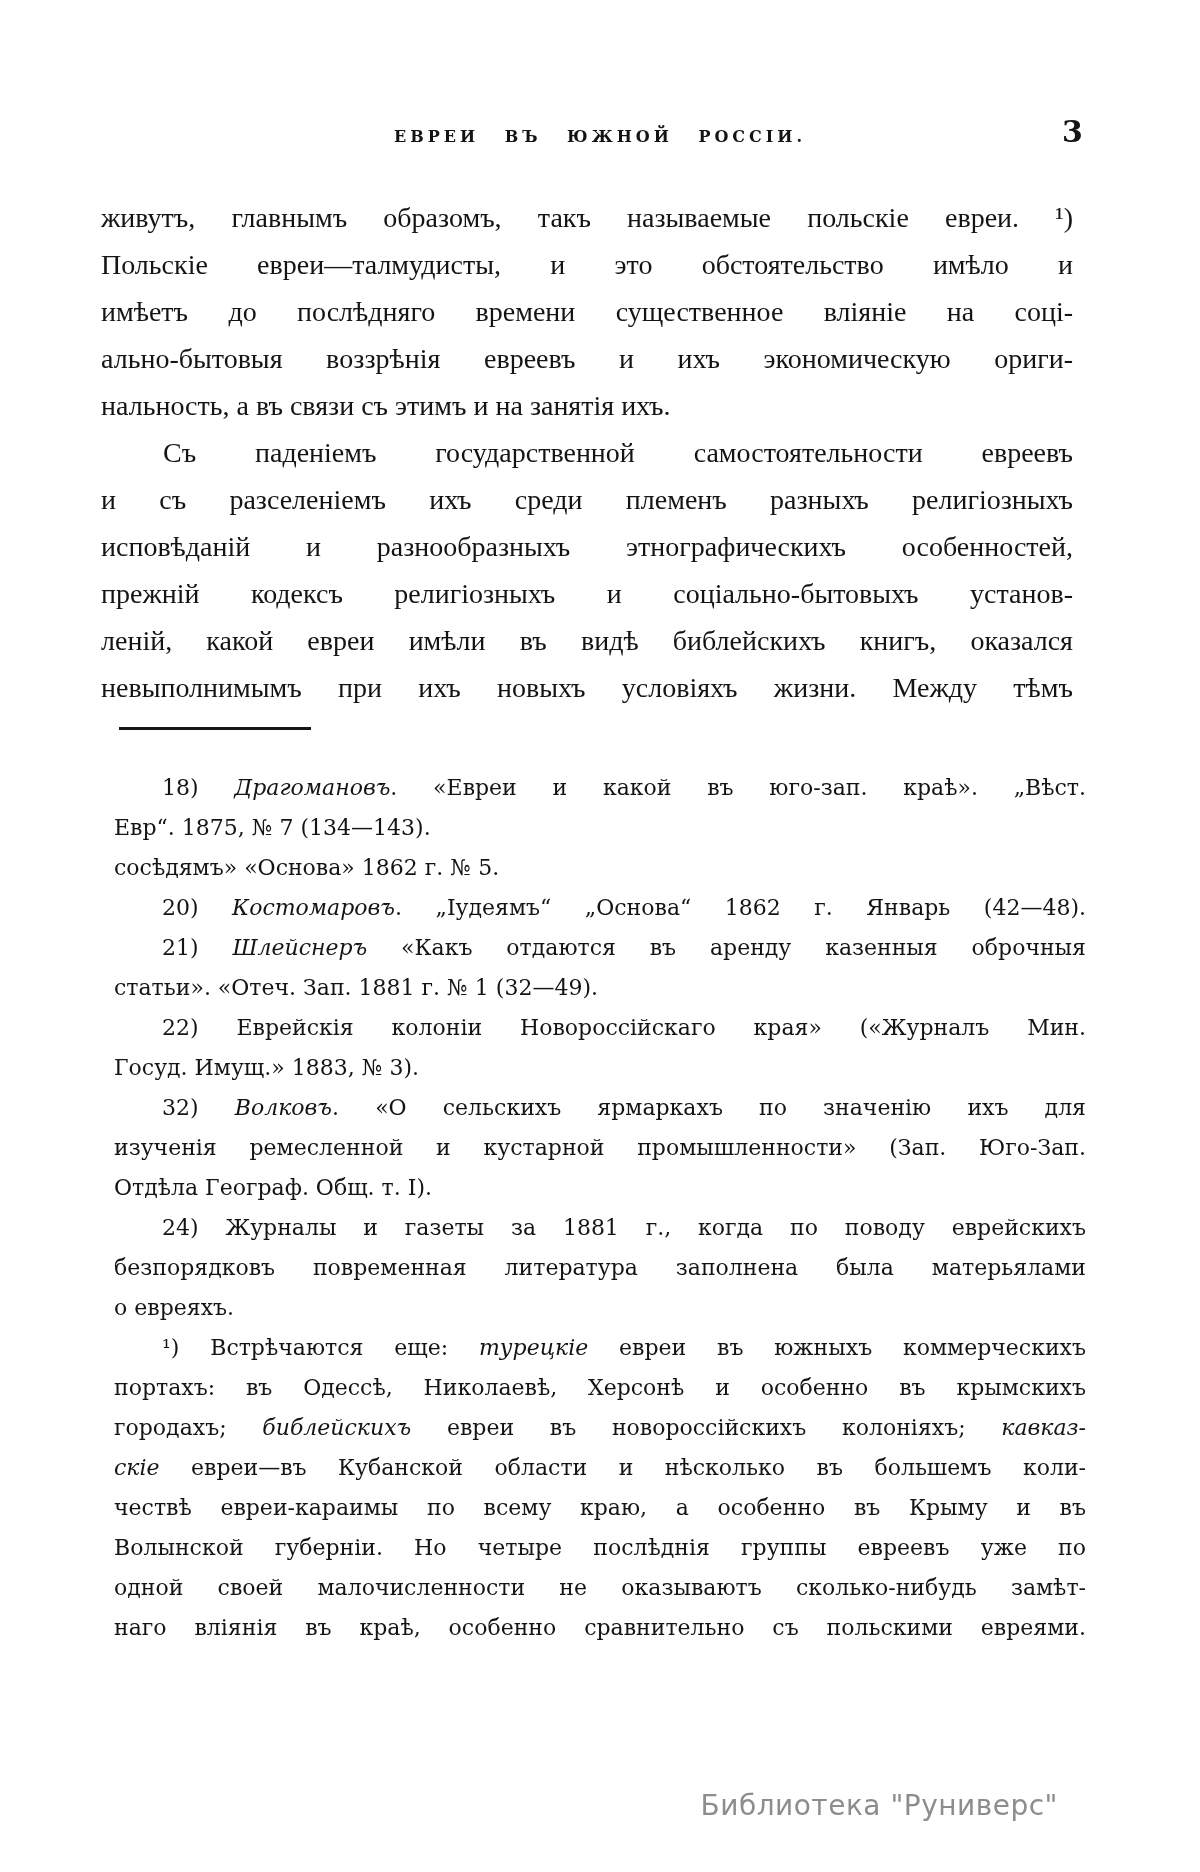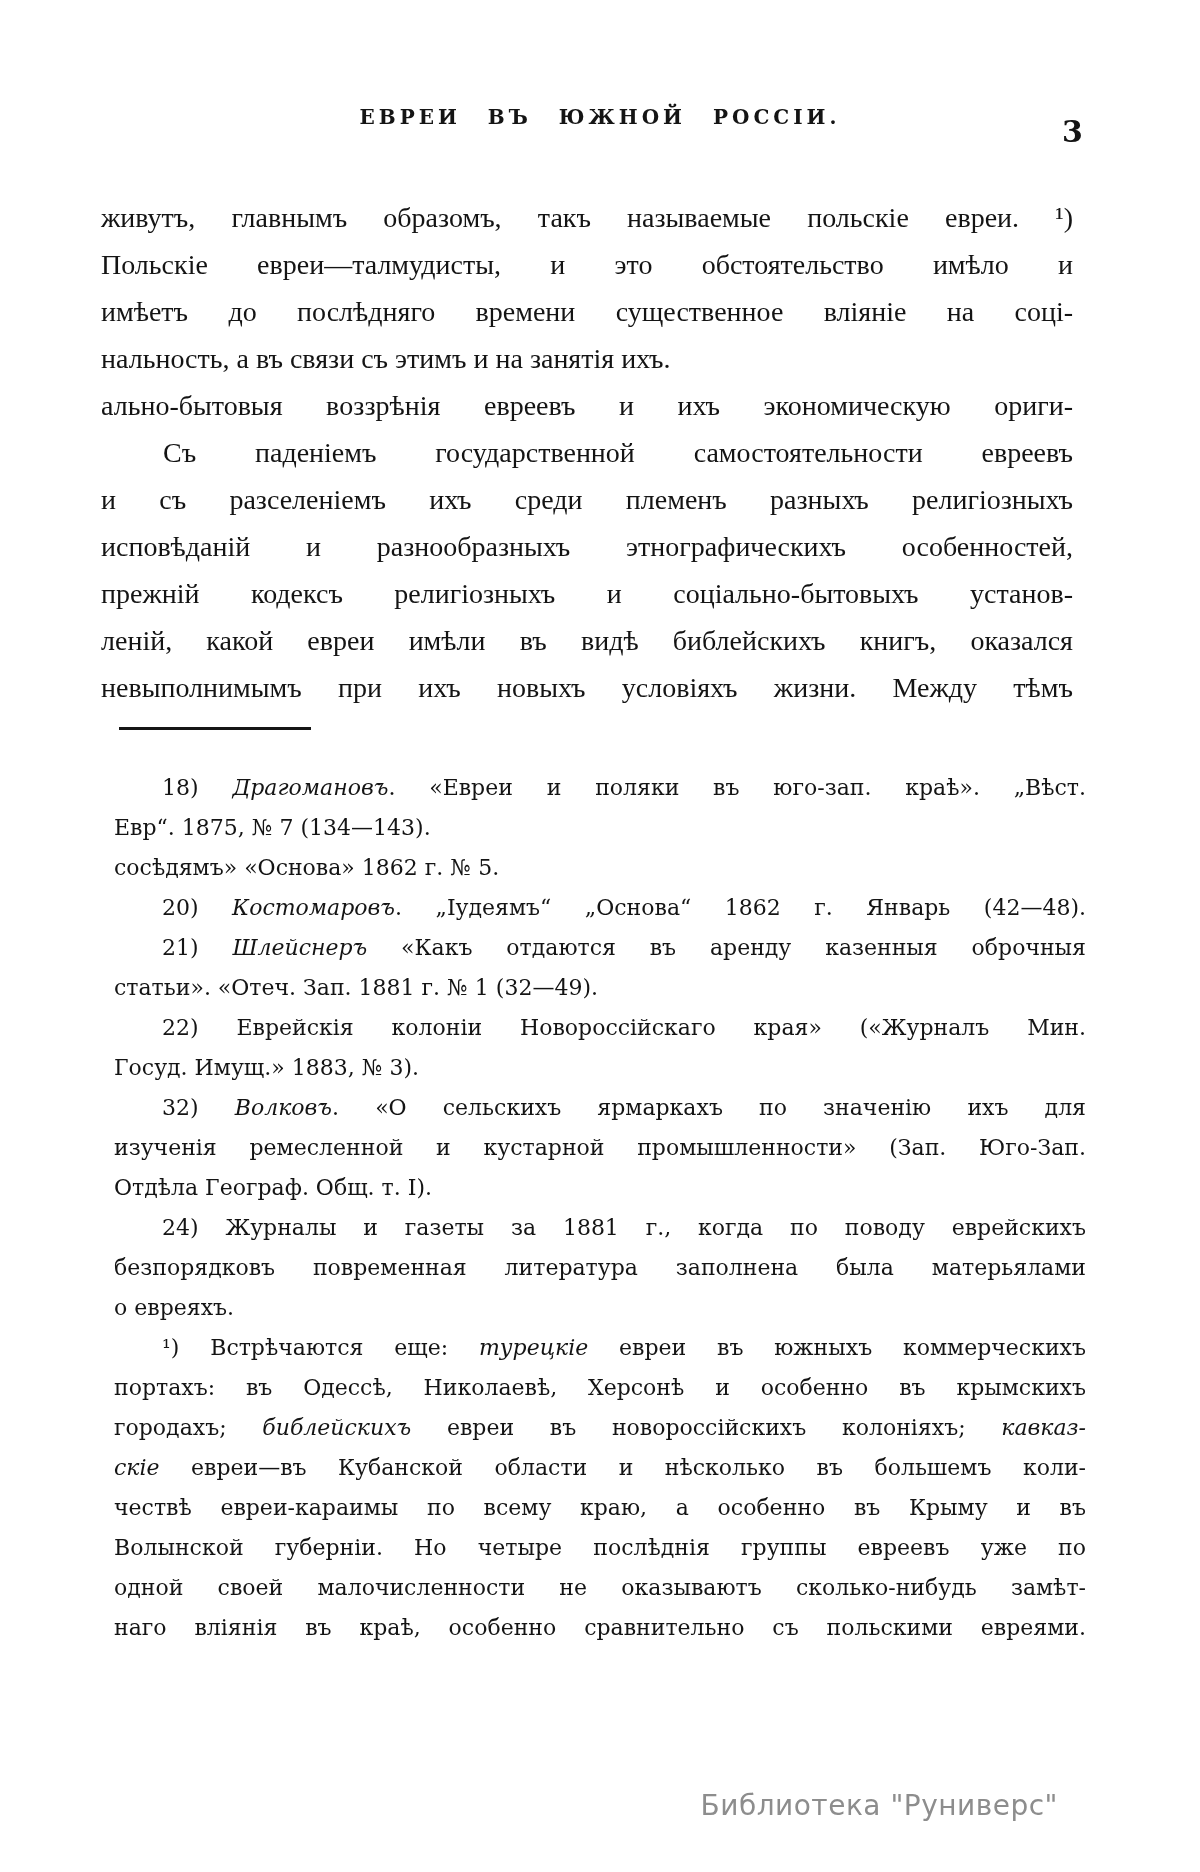--- a/index.html
+++ b/index.html
@@ -3,22 +3,22 @@
 <meta charset="utf-8">
 <style>
   * { margin:0; padding:0; box-sizing:border-box; }
   html,body { background:#ffffff; }
   .page {
     position:relative; width:1200px; height:1872px;
     background:#ffffff; overflow:hidden;
     font-family:"DejaVu Serif", serif; color:#141414;
   }
   .running-title {
-    position:absolute; top:105px; left:114px; width:972px;
-    text-align:center; font-size:20px; font-weight:bold;
+    position:absolute; top:127px; left:114px; width:972px;
+    text-align:center; font-size:16px; font-weight:bold;
     letter-spacing:4px; word-spacing:16px;
   }
   .page-number {
     position:absolute; top:114px; left:1062px;
     font-size:30px; font-weight:bold;
   }
   .main-text {
     position:absolute; top:194px; left:101px; width:972px;
     font-size:28px;
     font-family:Liberation Serif, serif;
@@ -49,36 +49,36 @@
 <body>
 
 <div class="page">
   <div class="running-title">ЕВРЕИ ВЪ ЮЖНОЙ РОССІИ.</div>
   <div class="page-number">3</div>
   <div class="main-text">
       <div>
         <div class="line just"><span>живутъ, главнымъ образомъ, такъ называемые польскіе евреи. ¹)</span></div>
         <div class="line just"><span>Польскіе евреи—талмудисты, и это обстоятельство имѣло и</span></div>
         <div class="line just"><span>имѣетъ до послѣдняго времени существенное вліяніе на соці-</span></div>
+        <div class="line just"><span>ально-бытовыя воззрѣнія евреевъ и ихъ экономическую ориги-</span></div>
         <div class="line"><span>нальность, а въ связи съ этимъ и на занятія ихъ.</span></div>
-        <div class="line just"><span>ально-бытовыя воззрѣнія евреевъ и ихъ экономическую ориги-</span></div>
       </div>
       <div>
         <div class="line just ind"><span>Съ паденіемъ государственной самостоятельности евреевъ</span></div>
         <div class="line just"><span>и съ разселеніемъ ихъ среди племенъ разныхъ религіозныхъ</span></div>
         <div class="line just"><span>исповѣданій и разнообразныхъ этнографическихъ особенностей,</span></div>
         <div class="line just"><span>прежній кодексъ религіозныхъ и соціально-бытовыхъ установ-</span></div>
         <div class="line just"><span>леній, какой евреи имѣли въ видѣ библейскихъ книгъ, оказался</span></div>
         <div class="line just"><span>невыполнимымъ при ихъ новыхъ условіяхъ жизни. Между тѣмъ</span></div>
       </div>
     </div>
   <div class="footnote-rule"></div>
   <div class="footnotes">
       <div class="footnote">
-        <div class="line just ind"><span>18) </span><span class="it">Драгомановъ</span><span>. «Евреи и поляки въ юго-зап. краѣ». „Вѣст.</span></div>
+        <div class="line just ind"><span>18) </span><span class="it">Драгомановъ</span><span>. «Евреи и какой въ юго-зап. краѣ». „Вѣст.</span></div>
         <div class="line"><span>Евр“. 1875, № 7 (134—143).</span></div>
       </div>
       <div class="footnote">
         <div class="line"><span>сосѣдямъ» «Основа» 1862 г. № 5.</span></div>
       </div>
       <div class="footnote">
         <div class="line just ind"><span>20) </span><span class="it">Костомаровъ</span><span>. „Іудеямъ“ „Основа“ 1862 г. Январь (42—48).</span></div>
       </div>
       <div class="footnote">
         <div class="line just ind"><span>21) </span><span class="it">Шлейснеръ</span><span> «Какъ отдаются въ аренду казенныя оброчныя</span></div>

